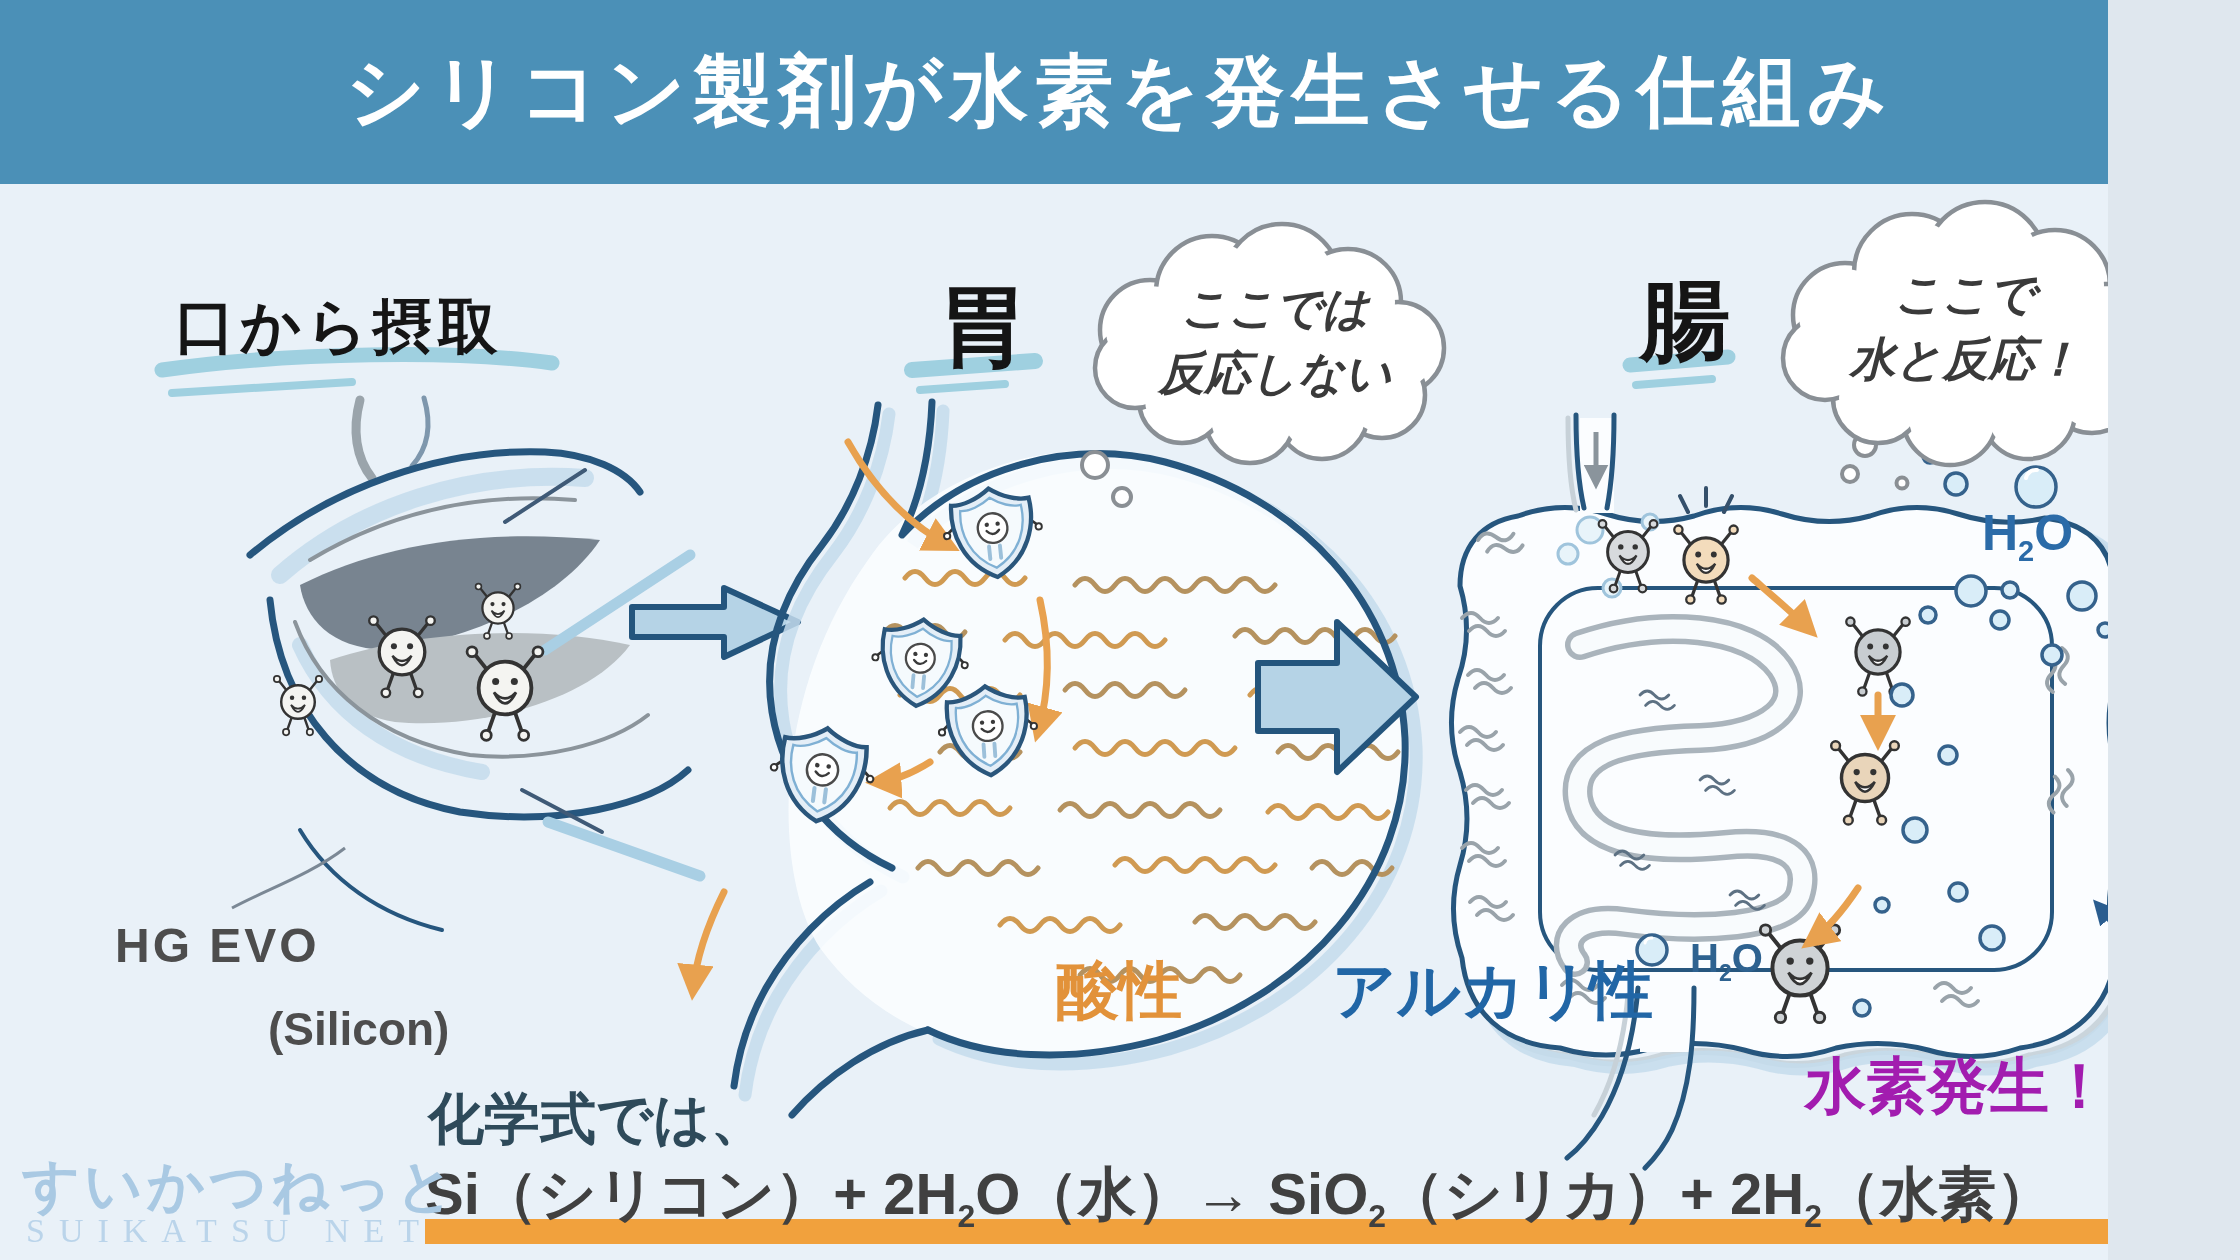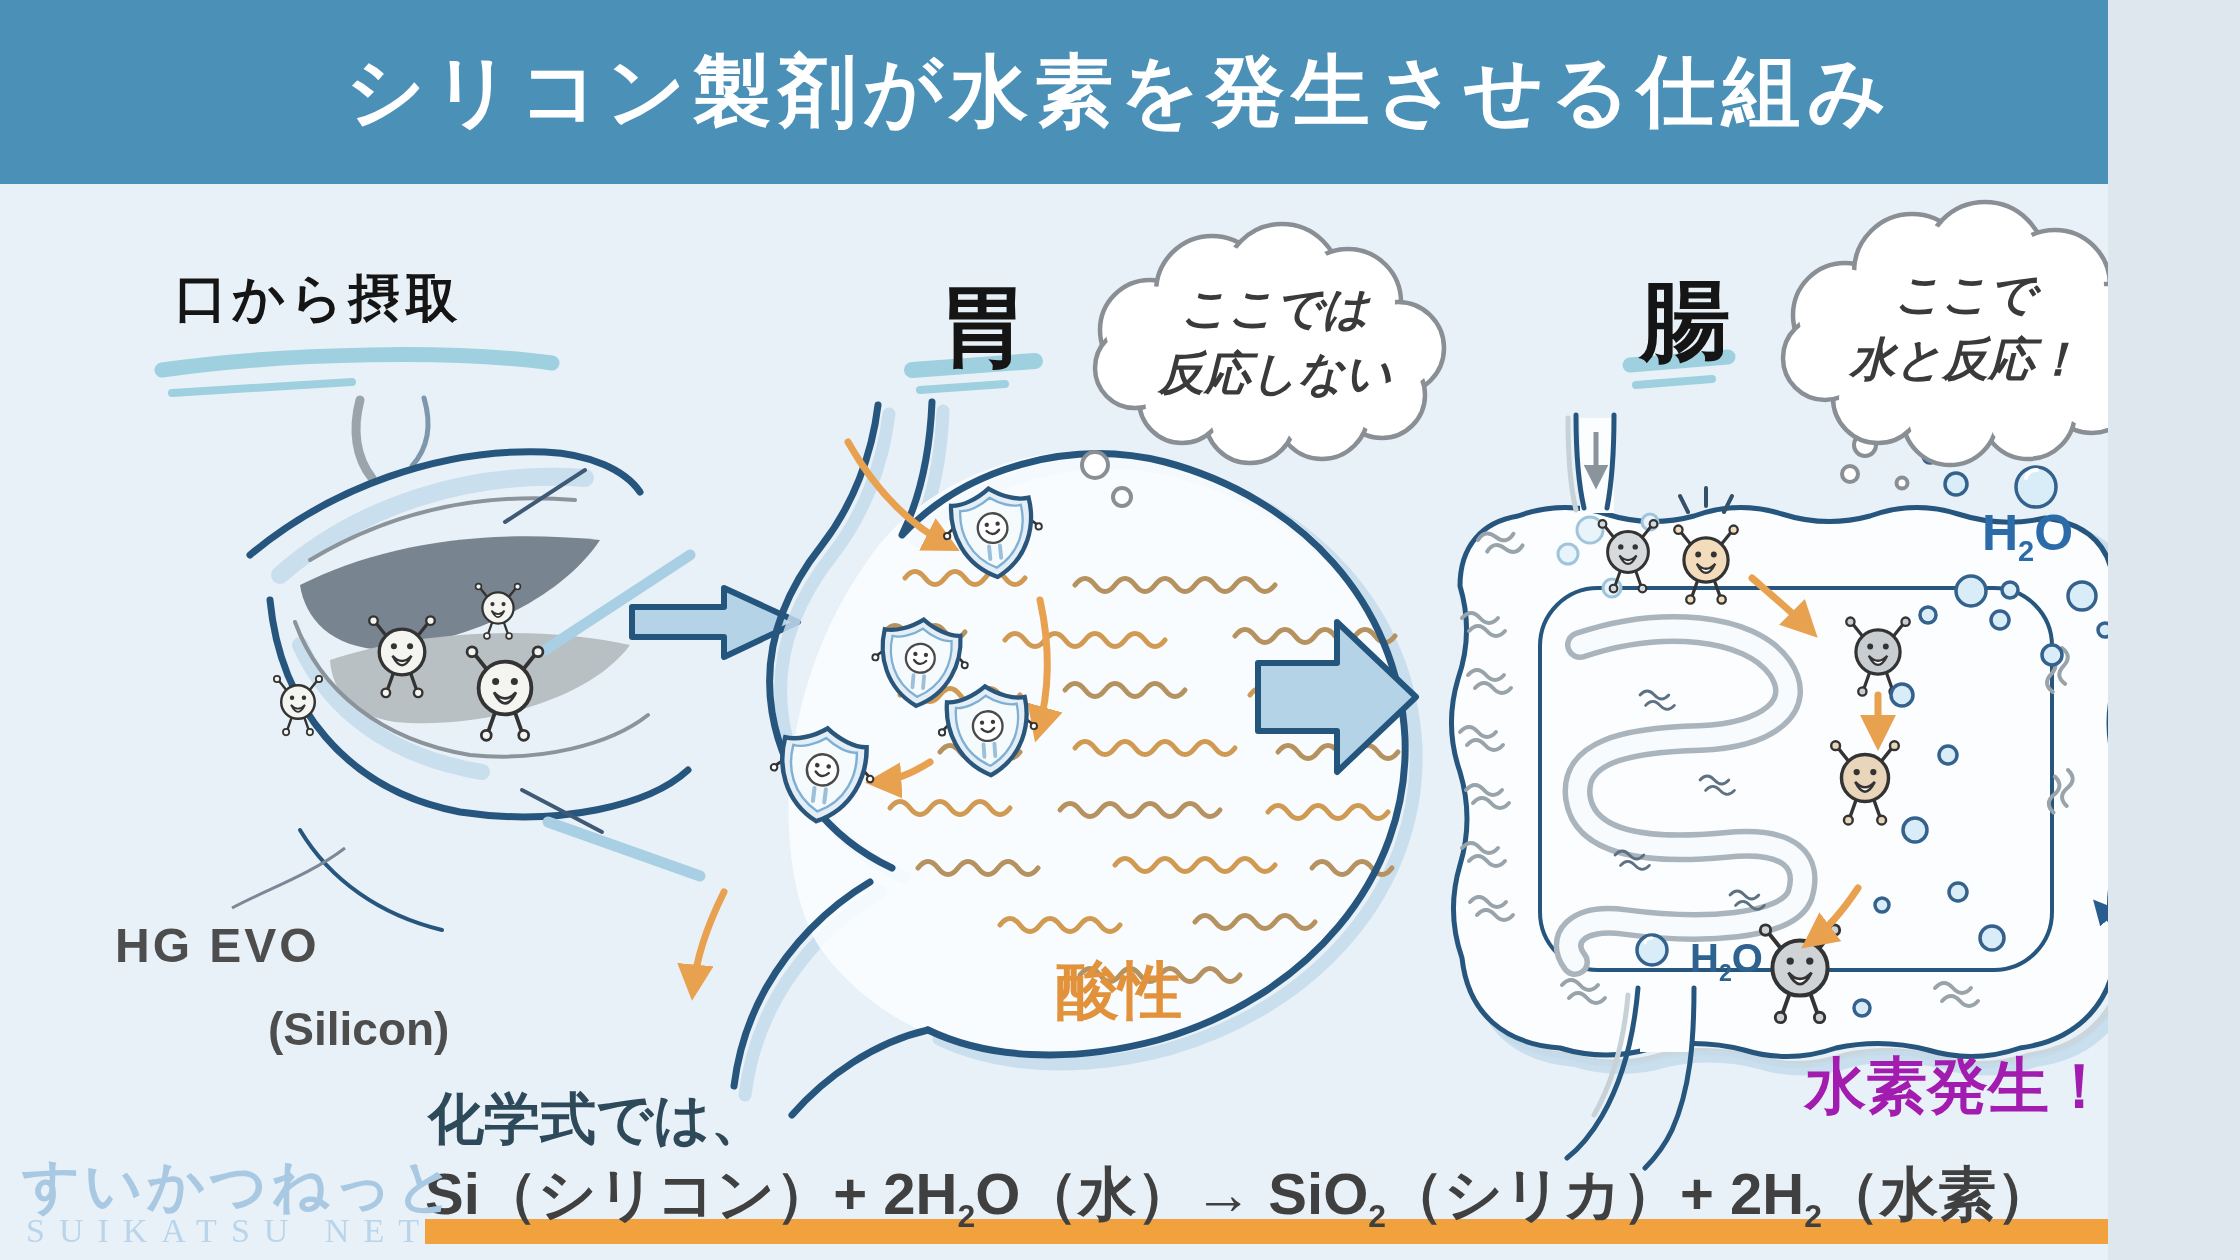--- a/index.html
+++ b/index.html
@@ -323,37 +323,38 @@
           <circle class="cf" cx="2092" cy="388" r="39"></circle>
         <circle class="cf" cx="2028" cy="412" r="41"></circle>
           <circle class="cf" cx="1950" cy="418" r="41"></circle>
           <circle class="cf" cx="1878" cy="398" r="39"></circle>
         <circle class="cf" cx="1825" cy="358" r="36"></circle>
         <ellipse class="cf" cx="1965" cy="340" rx="140" ry="60"></ellipse>
       </g>
     </g>
   </svg>
 
-  <div class="t lbl" style="left:175px;top:264px;font-size:52px;letter-spacing:5px;">口から摂取</div>
+  <div class="t lbl" style="left:175px;top:287px;font-size:60px;letter-spacing:5px;">口から摂取</div>
   <div class="t lbl" style="left:938px;top:266px;font-size:90px;">胃</div>
   <div class="t lbl" style="left:1640px;top:260px;font-size:90px;">腸</div>
 
   <div class="t bub" style="left:1100px;top:276px;">
     <div>ここでは</div>
     <div>反応しない</div>
   </div>
   <div class="t bub" style="left:1790px;top:262px;">
     <div>ここで</div>
     <div>水と反応！</div>
   </div>
 
   <div class="t" style="left:115px;top:918px;font-size:48px;font-weight:600;color:#4d4d4d;letter-spacing:3px;">HG EVO</div>
   <div class="t" style="left:268px;top:1002px;font-size:46px;font-weight:600;color:#4d4d4d;">(Silicon)</div>
 
   <div class="t" style="left:1056px;top:948px;font-size:63px;font-weight:800;color:#e2923a;">酸性</div>
+  <div class="t" style="left:1332px;top:948px;font-size:63px;font-weight:800;color:#2166a6;">アルカリ性</div>
 
   <div class="t sub2" style="left:1982px;top:504px;font-size:50px;font-weight:700;color:#2b6ba8;"><span>H</span><sub>2</sub><span>O</span></div>
   <div class="t sub2" style="left:1690px;top:936px;font-size:40px;font-weight:600;color:#2e6290;"><span>H</span><sub>2</sub><span>O</span></div>
 
   <div class="t" style="left:1805px;top:1046px;font-size:61px;font-weight:800;color:#a21caf;text-align:center;">水素発生！</div>
 
   <div class="t" style="left:428px;top:1082px;font-size:56px;font-weight:600;color:#2e4a5a;">化学式では、</div>
   <div id="obar"></div>
   <div class="t" id="formula" style="left:425px;top:1156px;font-size:58px;font-weight:800;color:#404040;"><span>Si（シリコン）+ 2H</span><sub>2</sub><span>O（水）→ SiO</span><sub>2</sub><span>（シリカ）+ 2H</span><sub>2</sub><span>（水素）</span></div>
 

